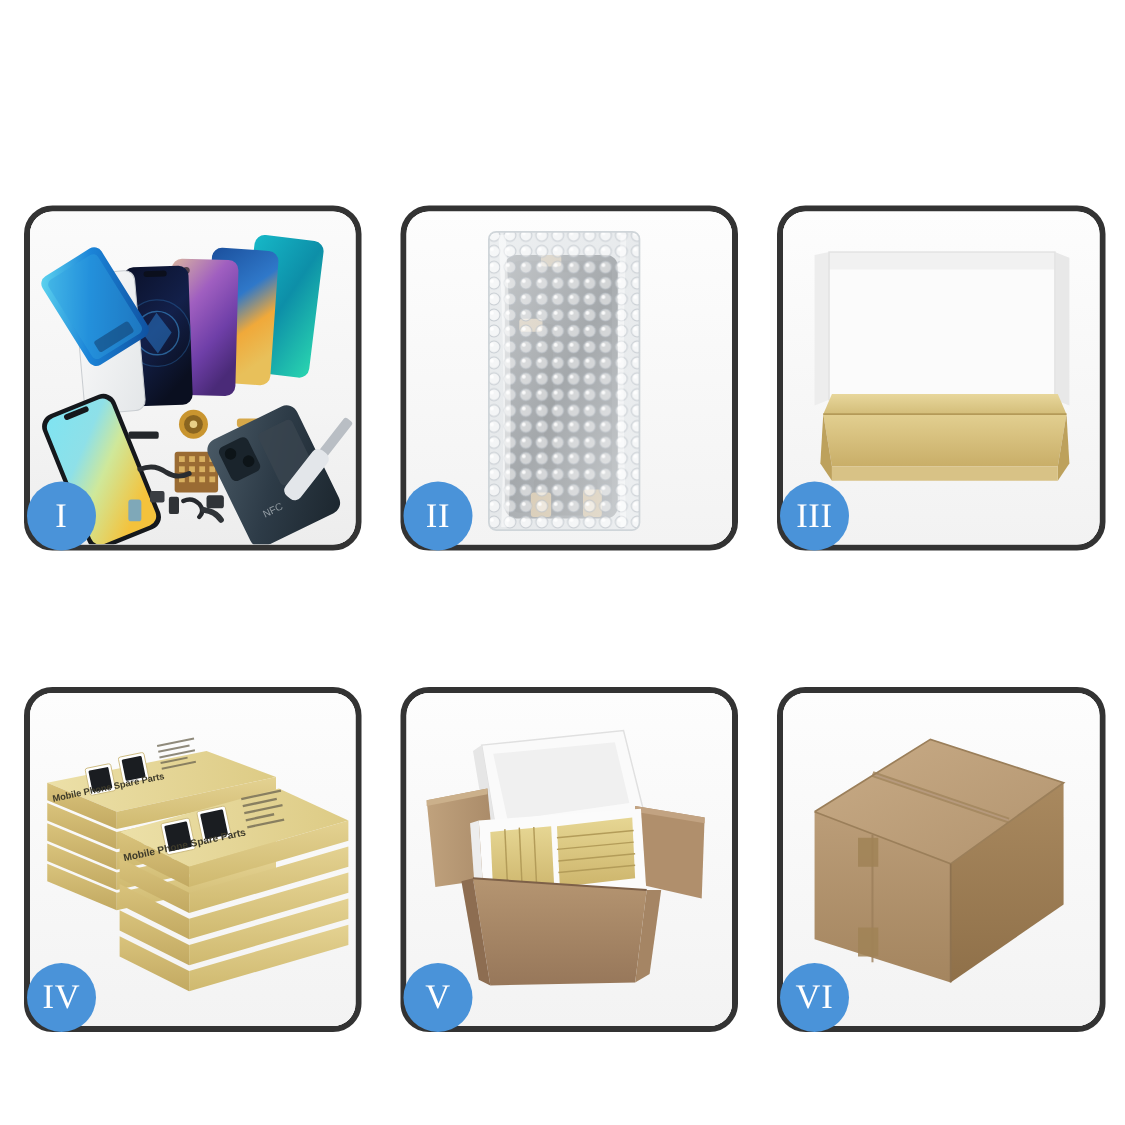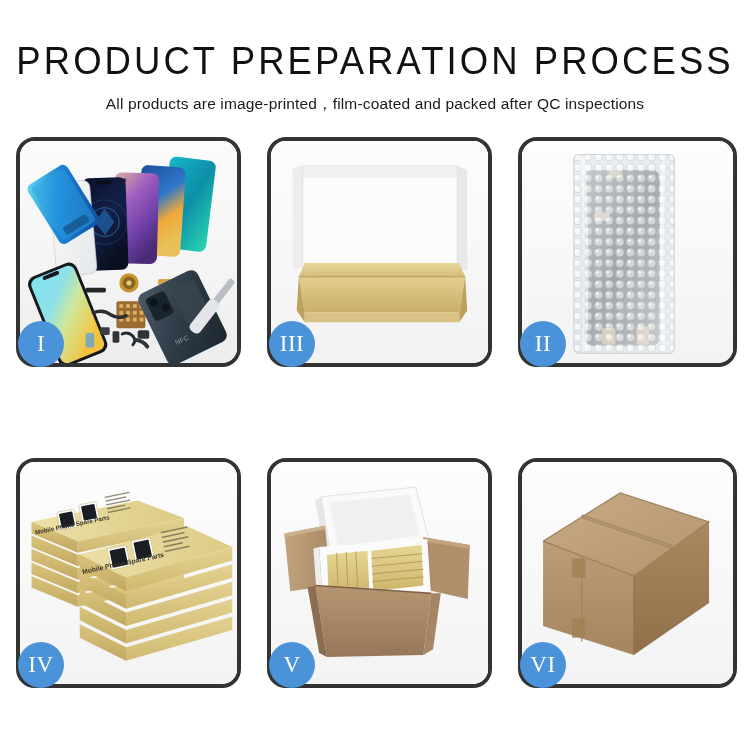--- a/index.html
+++ b/index.html
@@ -84,24 +84,20 @@
     z-index: 5;
   }
 
   svg { display: block; width: 100%; height: 100%; }
 </style>
 </head>
 <body>
 
 <div id="page">
 
-  <div class="header">
-    <div class="title">PRODUCT PREPARATION PROCESS</div>
-    <div class="subtitle">All products are image-printed，film-coated and packed after QC inspections</div>
-  </div>
 
   <div class="grid">
 
     <div class="panel">
       <div class="panel-photo">
         <svg viewBox="0 0 225 230" preserveAspectRatio="xMidYMid slice" aria-hidden="true">
           <defs>
             <linearGradient id="p1bg" x1="0" y1="0" x2="0" y2="1">
               <stop offset="0%" stop-color="#fbfbfb"></stop>
                 <stop offset="60%" stop-color="#f4f4f4"></stop>
@@ -233,20 +229,67 @@
             <rect x="193" y="138" width="7" height="30" rx="2" fill="#b9bec4"></rect>
             <rect x="190" y="166" width="13" height="40" rx="5" fill="#e3e6ea"></rect>
           </g>
         </svg>
       </div>
       <div class="badge">I</div>
     </div>
 
     <div class="panel">
       <div class="panel-photo">
+        <svg viewBox="0 0 225 230" preserveAspectRatio="xMidYMid slice" aria-hidden="true">
+          <defs>
+            <linearGradient id="p2bg" x1="0" y1="0" x2="0" y2="1">
+              <stop offset="0%" stop-color="#fdfdfd"></stop>
+                <stop offset="100%" stop-color="#f3f3f3"></stop>
+            </linearGradient>
+            <linearGradient id="wrapgrad" x1="0" y1="0" x2="1" y2="1">
+              <stop offset="0%" stop-color="#e9ecee" stop-opacity=".85"></stop>
+              <stop offset="50%" stop-color="#dfe3e6" stop-opacity=".7"></stop>
+              <stop offset="100%" stop-color="#eceff1" stop-opacity=".85"></stop>
+            </linearGradient>
+            <pattern id="bubbles" width="11" height="11" patternUnits="userSpaceOnUse">
+              <circle cx="5.5" cy="5.5" r="4.1" fill="#ffffff" opacity=".5"></circle>
+              <circle cx="5.5" cy="5.5" r="4.1" fill="none" stroke="#b9c0c6" stroke-width="0.7" opacity=".75"></circle>
+              <circle cx="4.1" cy="4.1" r="1.3" fill="#ffffff" opacity=".9"></circle>
+            </pattern>
+          </defs>
+
+          <rect width="225" height="230" fill="url(#p2bg)"></rect>
+
+          <g>
+            <rect x="68" y="30" width="78" height="182" rx="8" fill="#2b2f33"></rect>
+            <rect x="72" y="34" width="70" height="174" rx="6" fill="#1b1f23"></rect>
+            <rect x="92" y="36" width="30" height="6" rx="3" fill="#111416"></rect>
+
+            <path d="M100 78 q-6 24 -2 52 q3 26 1 48" stroke="#0e1113" stroke-width="9" fill="none"></path>
+            <rect x="88" y="184" width="44" height="26" rx="3" fill="#0d1012"></rect>
+            <rect x="78" y="74" width="16" height="9" rx="2" fill="#d9b077"></rect>
+            <rect x="86" y="194" width="14" height="17" rx="2" fill="#c9933f"></rect>
+            <rect x="122" y="192" width="13" height="19" rx="2" fill="#c9933f"></rect>
+            <rect x="93" y="30" width="14" height="8" rx="2" fill="#c9a36a"></rect>
+          </g>
+
+          <g>
+            <rect x="57" y="14" width="104" height="206" rx="5" fill="url(#wrapgrad)"></rect>
+            <rect x="57" y="14" width="104" height="206" rx="5" fill="url(#bubbles)"></rect>
+            <rect x="57" y="14" width="104" height="206" rx="5" fill="none" stroke="#cfd5d9" stroke-width="1.2"></rect>
+            <path d="M66 16 q6 100 2 202" stroke="#ffffff" stroke-width="5" fill="none" opacity=".5"></path>
+            <path d="M150 16 q-4 100 0 202" stroke="#ffffff" stroke-width="4" fill="none" opacity=".45"></path>
+          </g>
+        </svg>
+      </div>
+      <div class="badge">II</div>
+    </div>
+
+    <div class="panel">
+      <div class="panel-photo">
         <svg viewBox="0 0 219 230" preserveAspectRatio="xMidYMid slice" aria-hidden="true">
           <defs>
             <linearGradient id="p3bg" x1="0" y1="0" x2="0" y2="1">
               <stop offset="0%" stop-color="#fdfdfd"></stop>
                 <stop offset="100%" stop-color="#f2f2f2"></stop>
             </linearGradient>
             <linearGradient id="kraftTop" x1="0" y1="0" x2="0" y2="1">
               <stop offset="0%" stop-color="#e8d79c"></stop>
                 <stop offset="100%" stop-color="#d3bd79"></stop>
             </linearGradient>
@@ -274,67 +317,20 @@
 
           <polygon points="34,126 190,126 196,140 28,140" fill="url(#kraftTop)"></polygon>
           <polygon points="28,140 196,140 190,176 34,176" fill="url(#kraftFront)"></polygon>
           <polygon points="28,140 34,176 34,186 26,174" fill="#bda15c"></polygon>
           <polygon points="196,140 190,176 190,186 198,174" fill="#bda15c"></polygon>
           <polygon points="34,176 190,176 190,186 34,186" fill="#d8c286"></polygon>
           <line x1="28" y1="140" x2="196" y2="140" stroke="#b49a58" stroke-width="1.2"></line>
         </svg>
       </div>
       <div class="badge">III</div>
-    </div>
-
-    <div class="panel">
-      <div class="panel-photo">
-        <svg viewBox="0 0 225 230" preserveAspectRatio="xMidYMid slice" aria-hidden="true">
-          <defs>
-            <linearGradient id="p2bg" x1="0" y1="0" x2="0" y2="1">
-              <stop offset="0%" stop-color="#fdfdfd"></stop>
-                <stop offset="100%" stop-color="#f3f3f3"></stop>
-            </linearGradient>
-            <linearGradient id="wrapgrad" x1="0" y1="0" x2="1" y2="1">
-              <stop offset="0%" stop-color="#e9ecee" stop-opacity=".85"></stop>
-              <stop offset="50%" stop-color="#dfe3e6" stop-opacity=".7"></stop>
-              <stop offset="100%" stop-color="#eceff1" stop-opacity=".85"></stop>
-            </linearGradient>
-            <pattern id="bubbles" width="11" height="11" patternUnits="userSpaceOnUse">
-              <circle cx="5.5" cy="5.5" r="4.1" fill="#ffffff" opacity=".5"></circle>
-              <circle cx="5.5" cy="5.5" r="4.1" fill="none" stroke="#b9c0c6" stroke-width="0.7" opacity=".75"></circle>
-              <circle cx="4.1" cy="4.1" r="1.3" fill="#ffffff" opacity=".9"></circle>
-            </pattern>
-          </defs>
-
-          <rect width="225" height="230" fill="url(#p2bg)"></rect>
-
-          <g>
-            <rect x="68" y="30" width="78" height="182" rx="8" fill="#2b2f33"></rect>
-            <rect x="72" y="34" width="70" height="174" rx="6" fill="#1b1f23"></rect>
-            <rect x="92" y="36" width="30" height="6" rx="3" fill="#111416"></rect>
-
-            <path d="M100 78 q-6 24 -2 52 q3 26 1 48" stroke="#0e1113" stroke-width="9" fill="none"></path>
-            <rect x="88" y="184" width="44" height="26" rx="3" fill="#0d1012"></rect>
-            <rect x="78" y="74" width="16" height="9" rx="2" fill="#d9b077"></rect>
-            <rect x="86" y="194" width="14" height="17" rx="2" fill="#c9933f"></rect>
-            <rect x="122" y="192" width="13" height="19" rx="2" fill="#c9933f"></rect>
-            <rect x="93" y="30" width="14" height="8" rx="2" fill="#c9a36a"></rect>
-          </g>
-
-          <g>
-            <rect x="57" y="14" width="104" height="206" rx="5" fill="url(#wrapgrad)"></rect>
-            <rect x="57" y="14" width="104" height="206" rx="5" fill="url(#bubbles)"></rect>
-            <rect x="57" y="14" width="104" height="206" rx="5" fill="none" stroke="#cfd5d9" stroke-width="1.2"></rect>
-            <path d="M66 16 q6 100 2 202" stroke="#ffffff" stroke-width="5" fill="none" opacity=".5"></path>
-            <path d="M150 16 q-4 100 0 202" stroke="#ffffff" stroke-width="4" fill="none" opacity=".45"></path>
-          </g>
-        </svg>
-      </div>
-      <div class="badge">II</div>
     </div>
 
     <div class="panel">
       <div class="panel-photo">
         <svg viewBox="0 0 225 230" preserveAspectRatio="xMidYMid slice" aria-hidden="true">
           <defs>
             <linearGradient id="p4bg" x1="0" y1="0" x2="0" y2="1">
               <stop offset="0%" stop-color="#fdfdfd"></stop>
                 <stop offset="100%" stop-color="#f3f3f3"></stop>
             </linearGradient>

